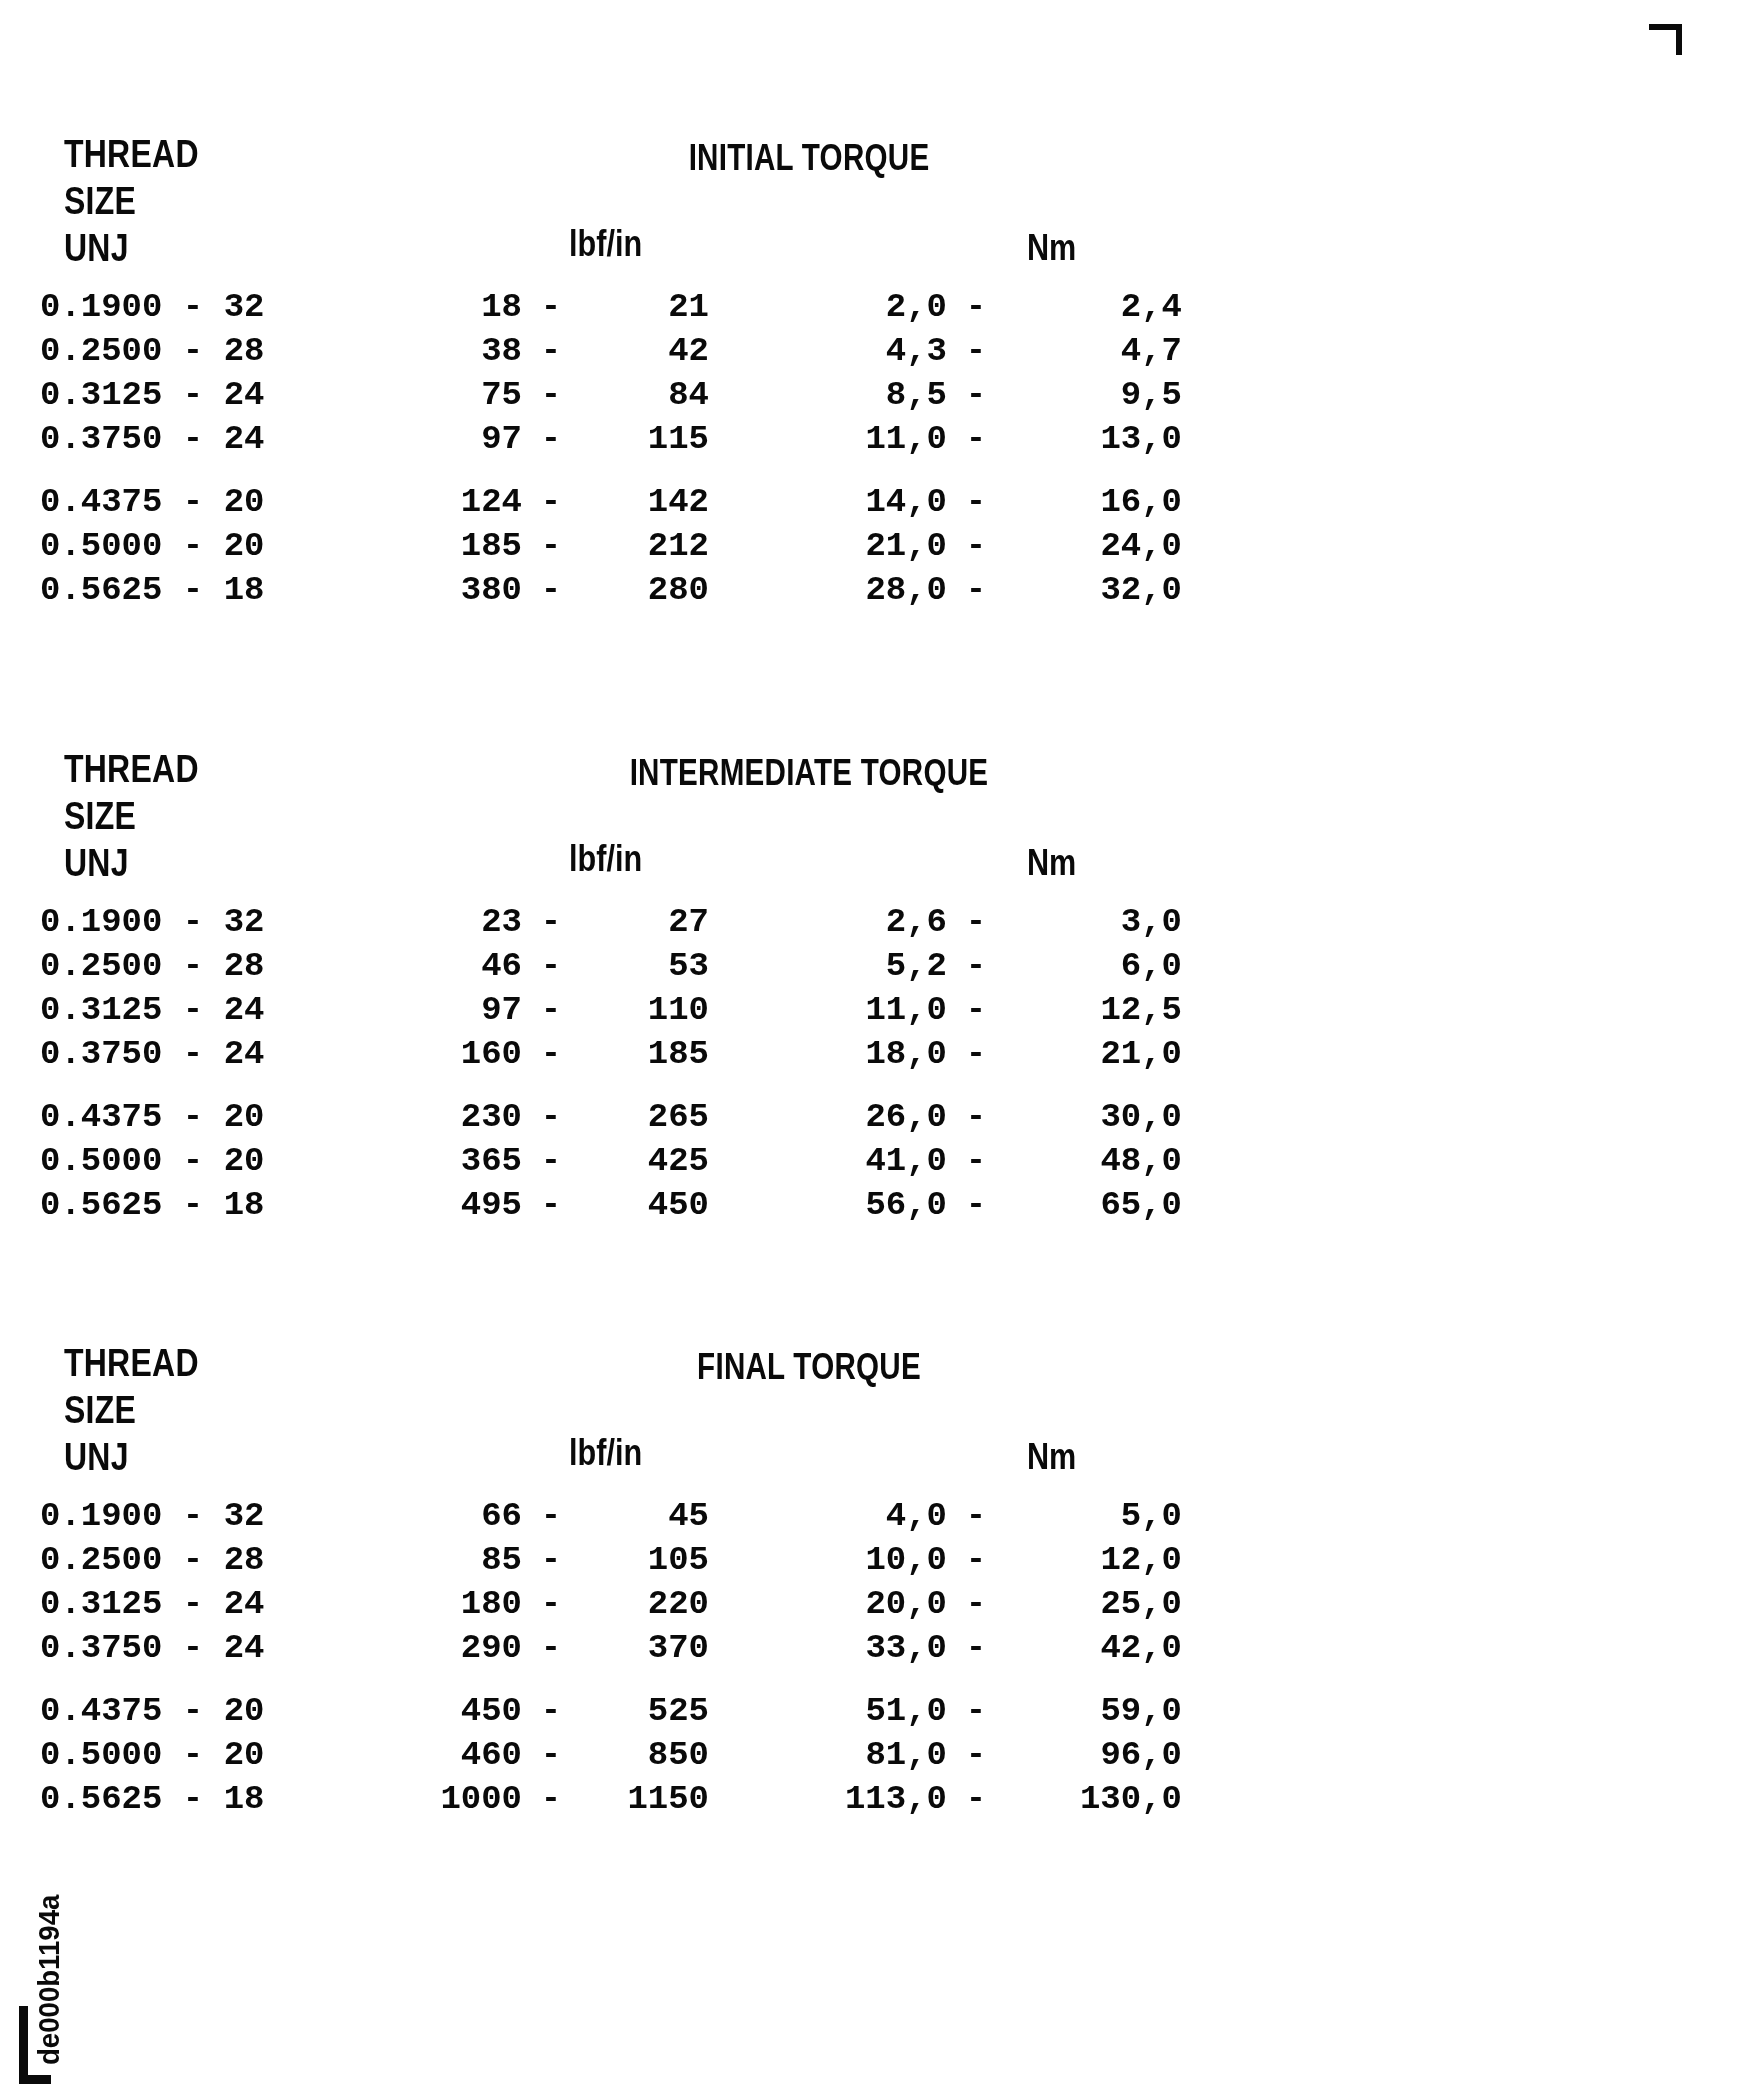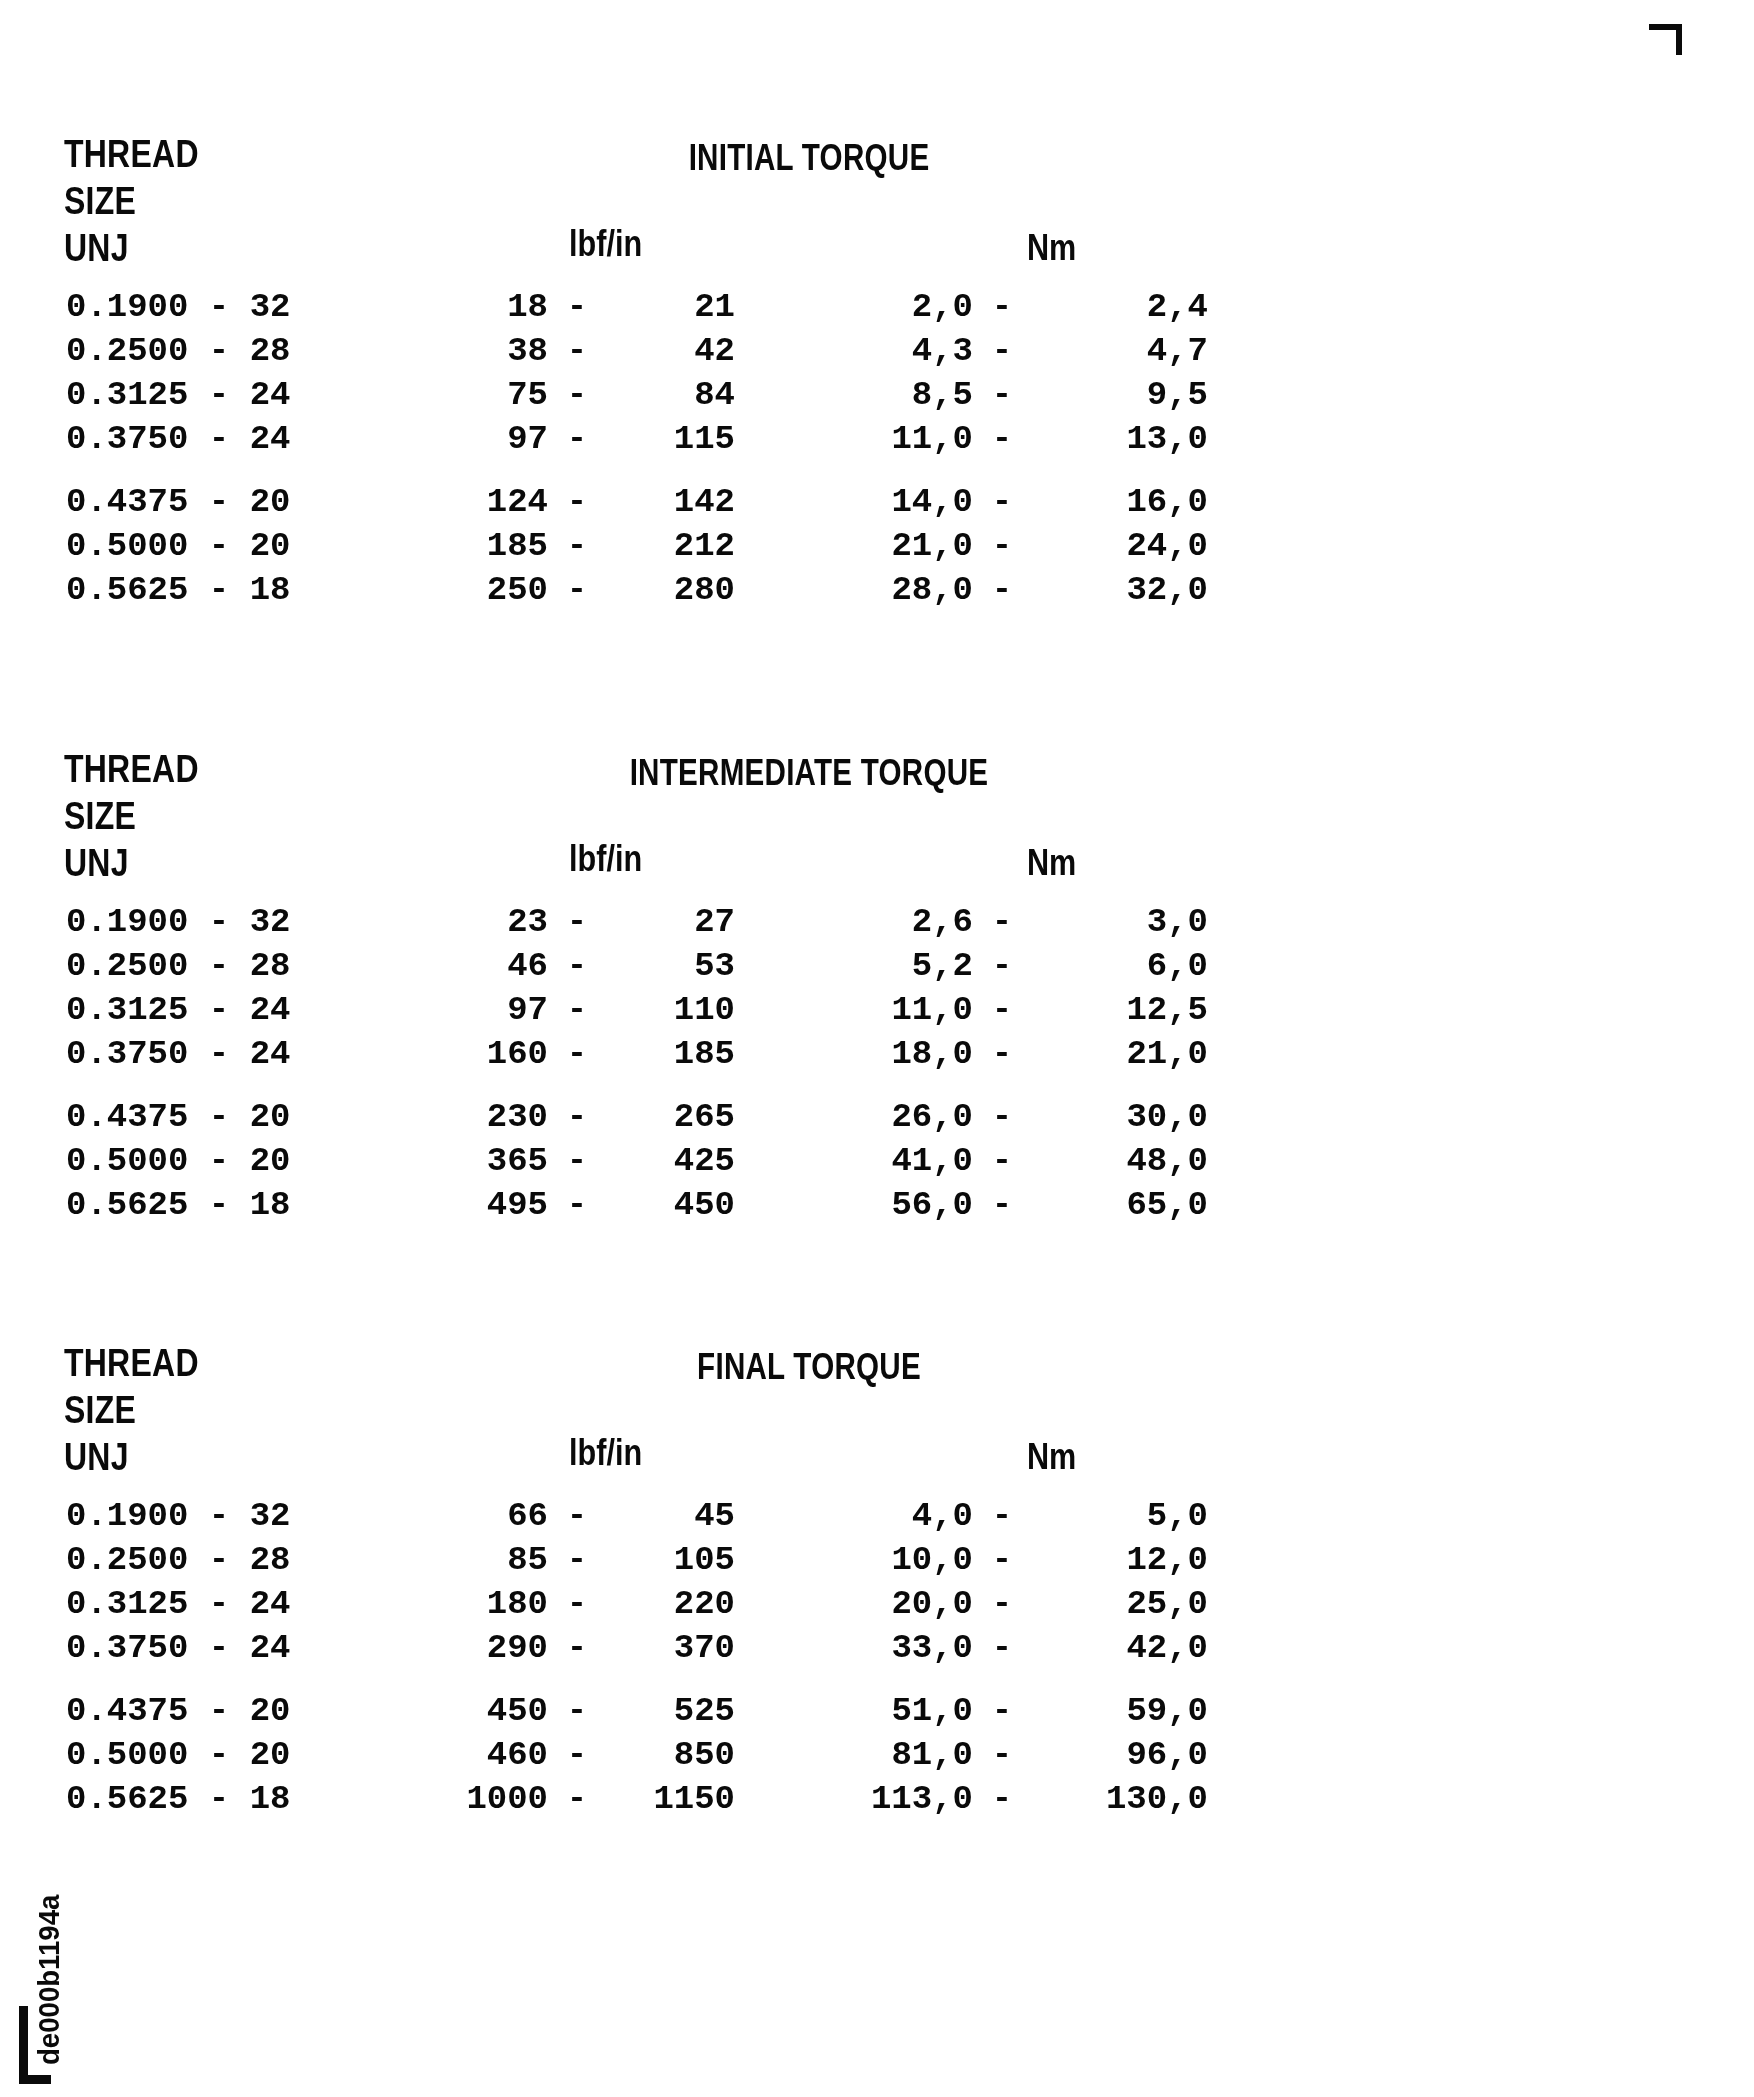--- a/index.html
+++ b/index.html
@@ -106,21 +106,21 @@
   .rows {
     position: absolute;
     left: 0; top: 147px;
     width: 1755px;
   }
   .rows.g2 { top: 342px; }
 
   .row {
     display: grid;
     grid-template-columns: 321px 161px 58px 129px 238px 58px 177px;
-    padding-left: 66px;
+    padding-left: 40px;
     height: 44px;
     line-height: 44px;
     font-family: "Liberation Mono", monospace;
     font-weight: 700;
     font-size: 34px;
     white-space: pre;
   }
   .c      { white-space: pre; }
   .thread { text-align: left; }
   .num    { text-align: right; }
@@ -196,21 +196,21 @@
         <span class="c thread">0.5000 - 20</span>
         <span class="c num">185</span>
         <span class="c dash">-</span>
         <span class="c num">212</span>
         <span class="c num">21,0</span>
         <span class="c dash">-</span>
         <span class="c num">24,0</span>
       </div>
       <div class="row">
         <span class="c thread">0.5625 - 18</span>
-        <span class="c num">250</span>
+        <span class="c num">380</span>
         <span class="c dash">-</span>
         <span class="c num">280</span>
         <span class="c num">28,0</span>
         <span class="c dash">-</span>
         <span class="c num">32,0</span>
       </div>
     </div>
   </div>
 
   <div class="section" id="t2">

